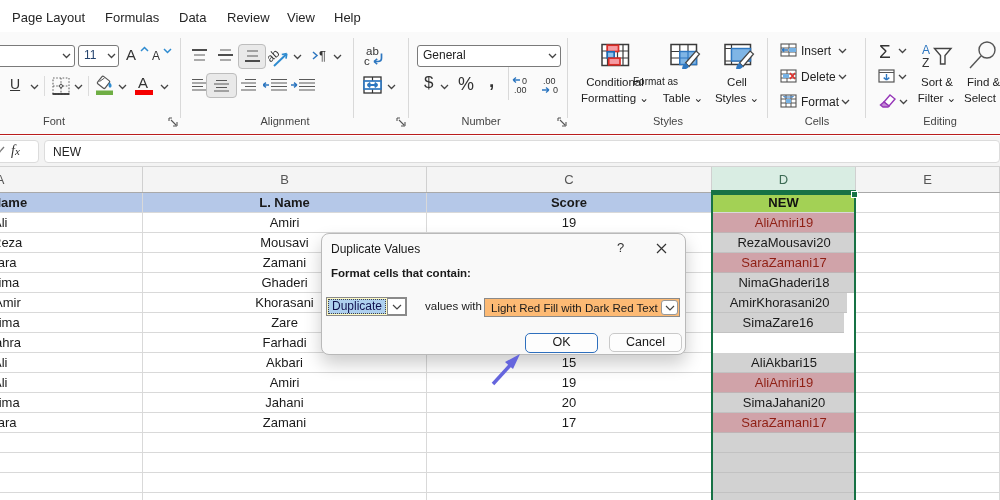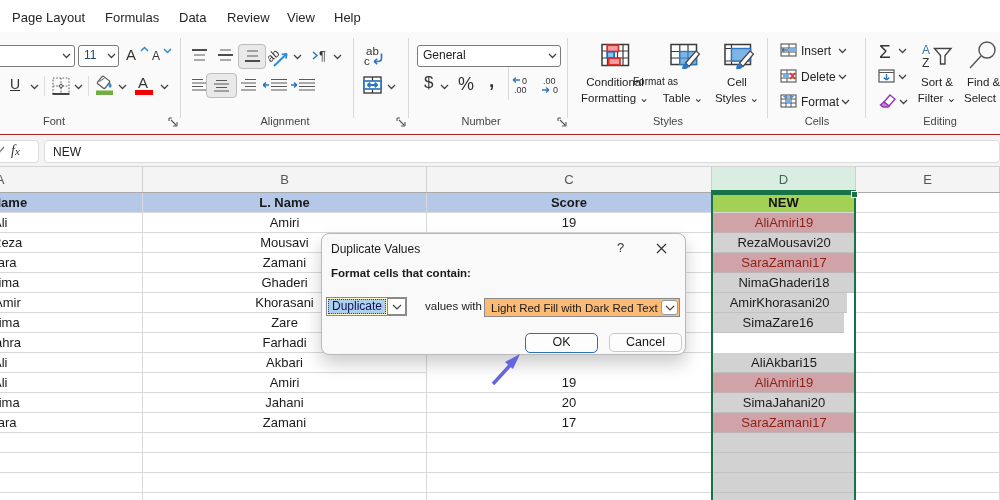--- a/index.html
+++ b/index.html
@@ -380,20 +380,21 @@
     </div>
     <div class="row" style="top:140px">
       <div class="cell" style="left:0;width:143px;text-align:left"><span style="position:relative;left:-13px">Zahra</span></div>
       <div class="cell" style="left:143px;width:284px">Farhadi</div>
       <div class="cell" style="left:427px;width:285px">18</div>
       <div class="cell" style="left:856px;width:144px"></div>
     </div>
     <div class="row" style="top:160px">
       <div class="cell" style="left:0;width:143px;text-align:left"><span style="position:relative;left:-7px">Ali</span></div>
       <div class="cell" style="left:143px;width:284px">Akbari</div>
+      <div class="cell" style="left:427px;width:285px">15</div>
       <div class="cell dsel" style="left:712px;width:144px">AliAkbari15</div>
       <div class="cell" style="left:856px;width:144px"></div>
     </div>
     <div class="row" style="top:180px">
       <div class="cell" style="left:0;width:143px;text-align:left"><span style="position:relative;left:-7px">Ali</span></div>
       <div class="cell" style="left:143px;width:284px">Amiri</div>
       <div class="cell" style="left:427px;width:285px">19</div>
       <div class="cell dup" style="left:712px;width:144px">AliAmiri19</div>
       <div class="cell" style="left:856px;width:144px"></div>
     </div>

